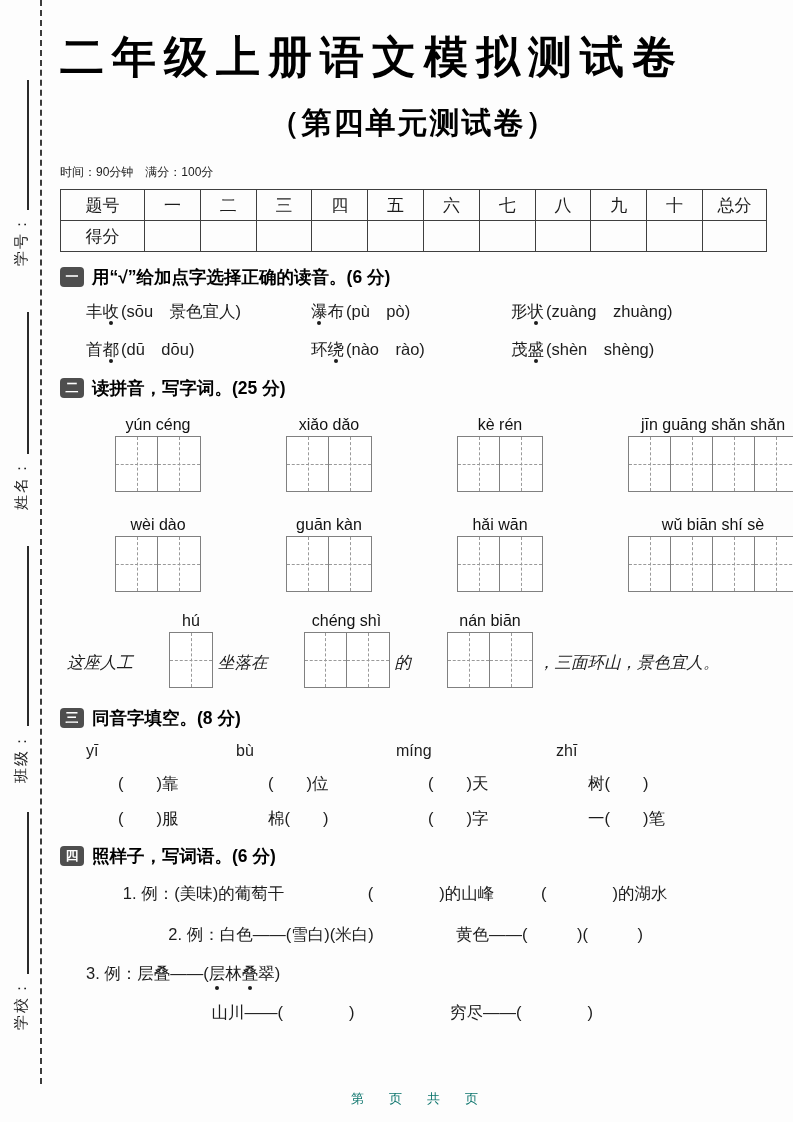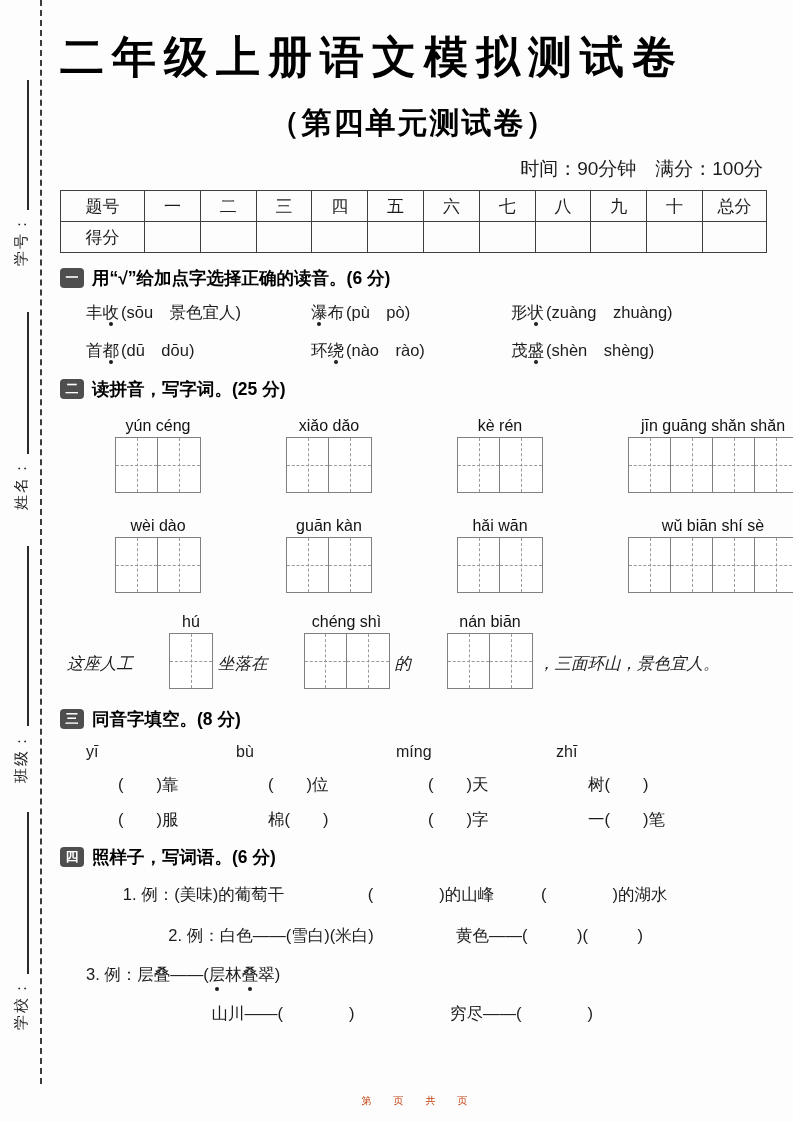--- a/index.html
+++ b/index.html
@@ -15,21 +15,21 @@
   .vl3 { top:546px; height:180px; }
   .vl4 { top:812px; height:162px; }
   .seal-label { position:absolute; left:0; width:42px; height:56px; display:flex; align-items:center; justify-content:center; }
   .sl1 { top:212px; } .sl2 { top:456px; } .sl3 { top:729px; } .sl4 { top:976px; }
   .seal-label span { display:inline-block; transform:rotate(-90deg); white-space:nowrap; font-size:15px; letter-spacing:2px; color:#222; }
 
   
   .main { position:absolute; left:42px; right:0; top:0; bottom:0; padding:28px 26px 0 18px; }
   .title { text-align:left; font-size:44px; font-weight:bold; letter-spacing:8px; color:#000; }
   .subtitle { text-align:center; font-size:30px; font-weight:bold; letter-spacing:2px; margin-top:16px; color:#000; }
-  .meta { text-align:right; font-size:19px; margin-top:12px; padding-right:4px; }
+  .meta { font-size:12px; margin-top:20px; padding-right:4px; }
 
   table.score-table { width:100%; border-collapse:collapse; margin-top:8px; table-layout:fixed; }
   .score-table td { border:1.6px solid #3f3f3f; height:31px; text-align:center; font-size:17px; }
   .score-table td.c0 { width:84px; } .score-table td.cL { width:64px; }
 
   .q-header { display:flex; align-items:center; font-size:17.5px; font-weight:bold; color:#000; }
   .qh1 { margin-top:13px; } .qh2 { margin-top:15px; } .qh3 { margin-top:18px; } .qh4 { margin-top:14px; }
   .qbadge { flex:0 0 auto; width:24px; height:20px; margin-right:8px; background:#4e4e4e; color:#fff;
             border-radius:4px; display:inline-flex; align-items:center; justify-content:center;
             font-size:13px; font-weight:bold; }
@@ -61,21 +61,21 @@
   .q3-h { }
   .q3-row { margin-top:13px; }
   .q3-cell { padding-left:32px; white-space:nowrap; }
 
   
   .q4-line { margin-left:26px; font-size:16.5px; display:flex; white-space:nowrap;text-align:center; }
   .l1 { margin-top:15px; } .l2 { margin-top:19px; } .l3 { margin-top:17px; } .l4 { margin-top:17px; }
   .w235 { width:235px; } .w220 { width:220px; } .w370 { width:370px; }
   .w364 { width:364px; padding-left:30px; }
 
-  .footer { position:absolute; left:42px; right:0; bottom:14px; text-align:center; font-size:10px; letter-spacing:6px; color:#c2410c; }
+  .footer { position:absolute; left:42px; right:0; bottom:14px; text-align:center; font-size:13px; letter-spacing:6px; color:#0f766e; }
 </style>
 </head>
 <body>
 
 <div class="page">
 
   <div class="seal">
     <div class="vline vl1"></div>
     <div class="seal-label sl1">
         <span>学号：</span>

